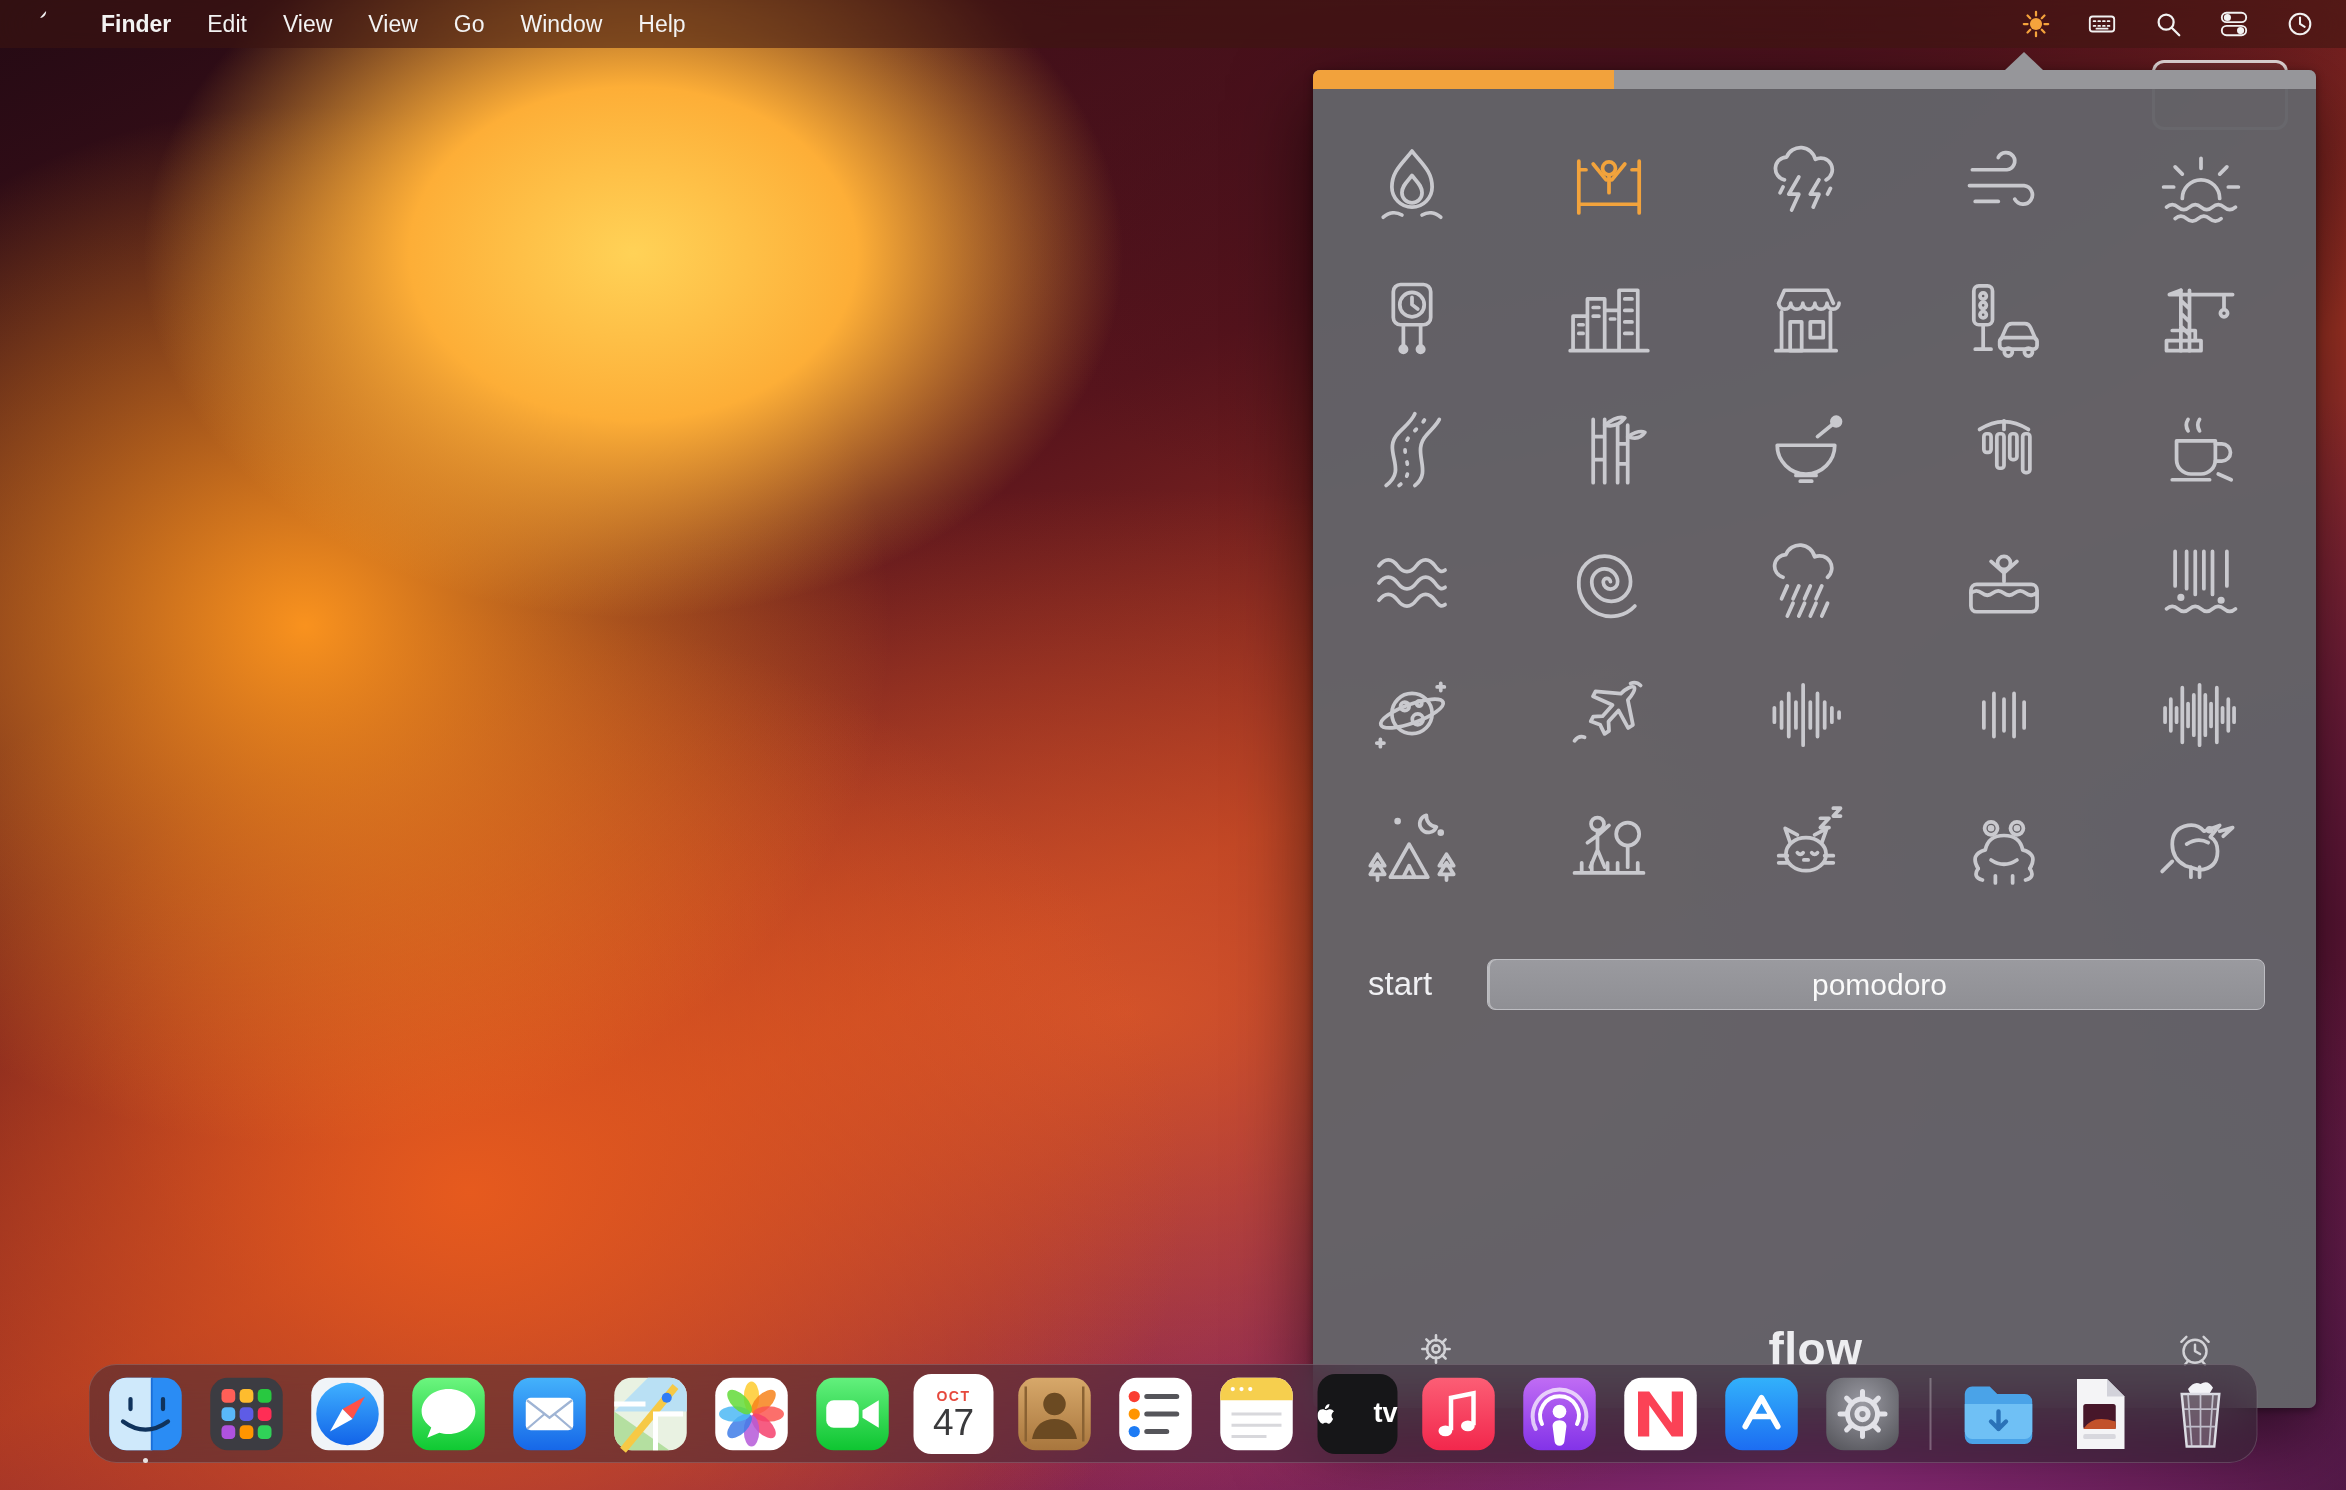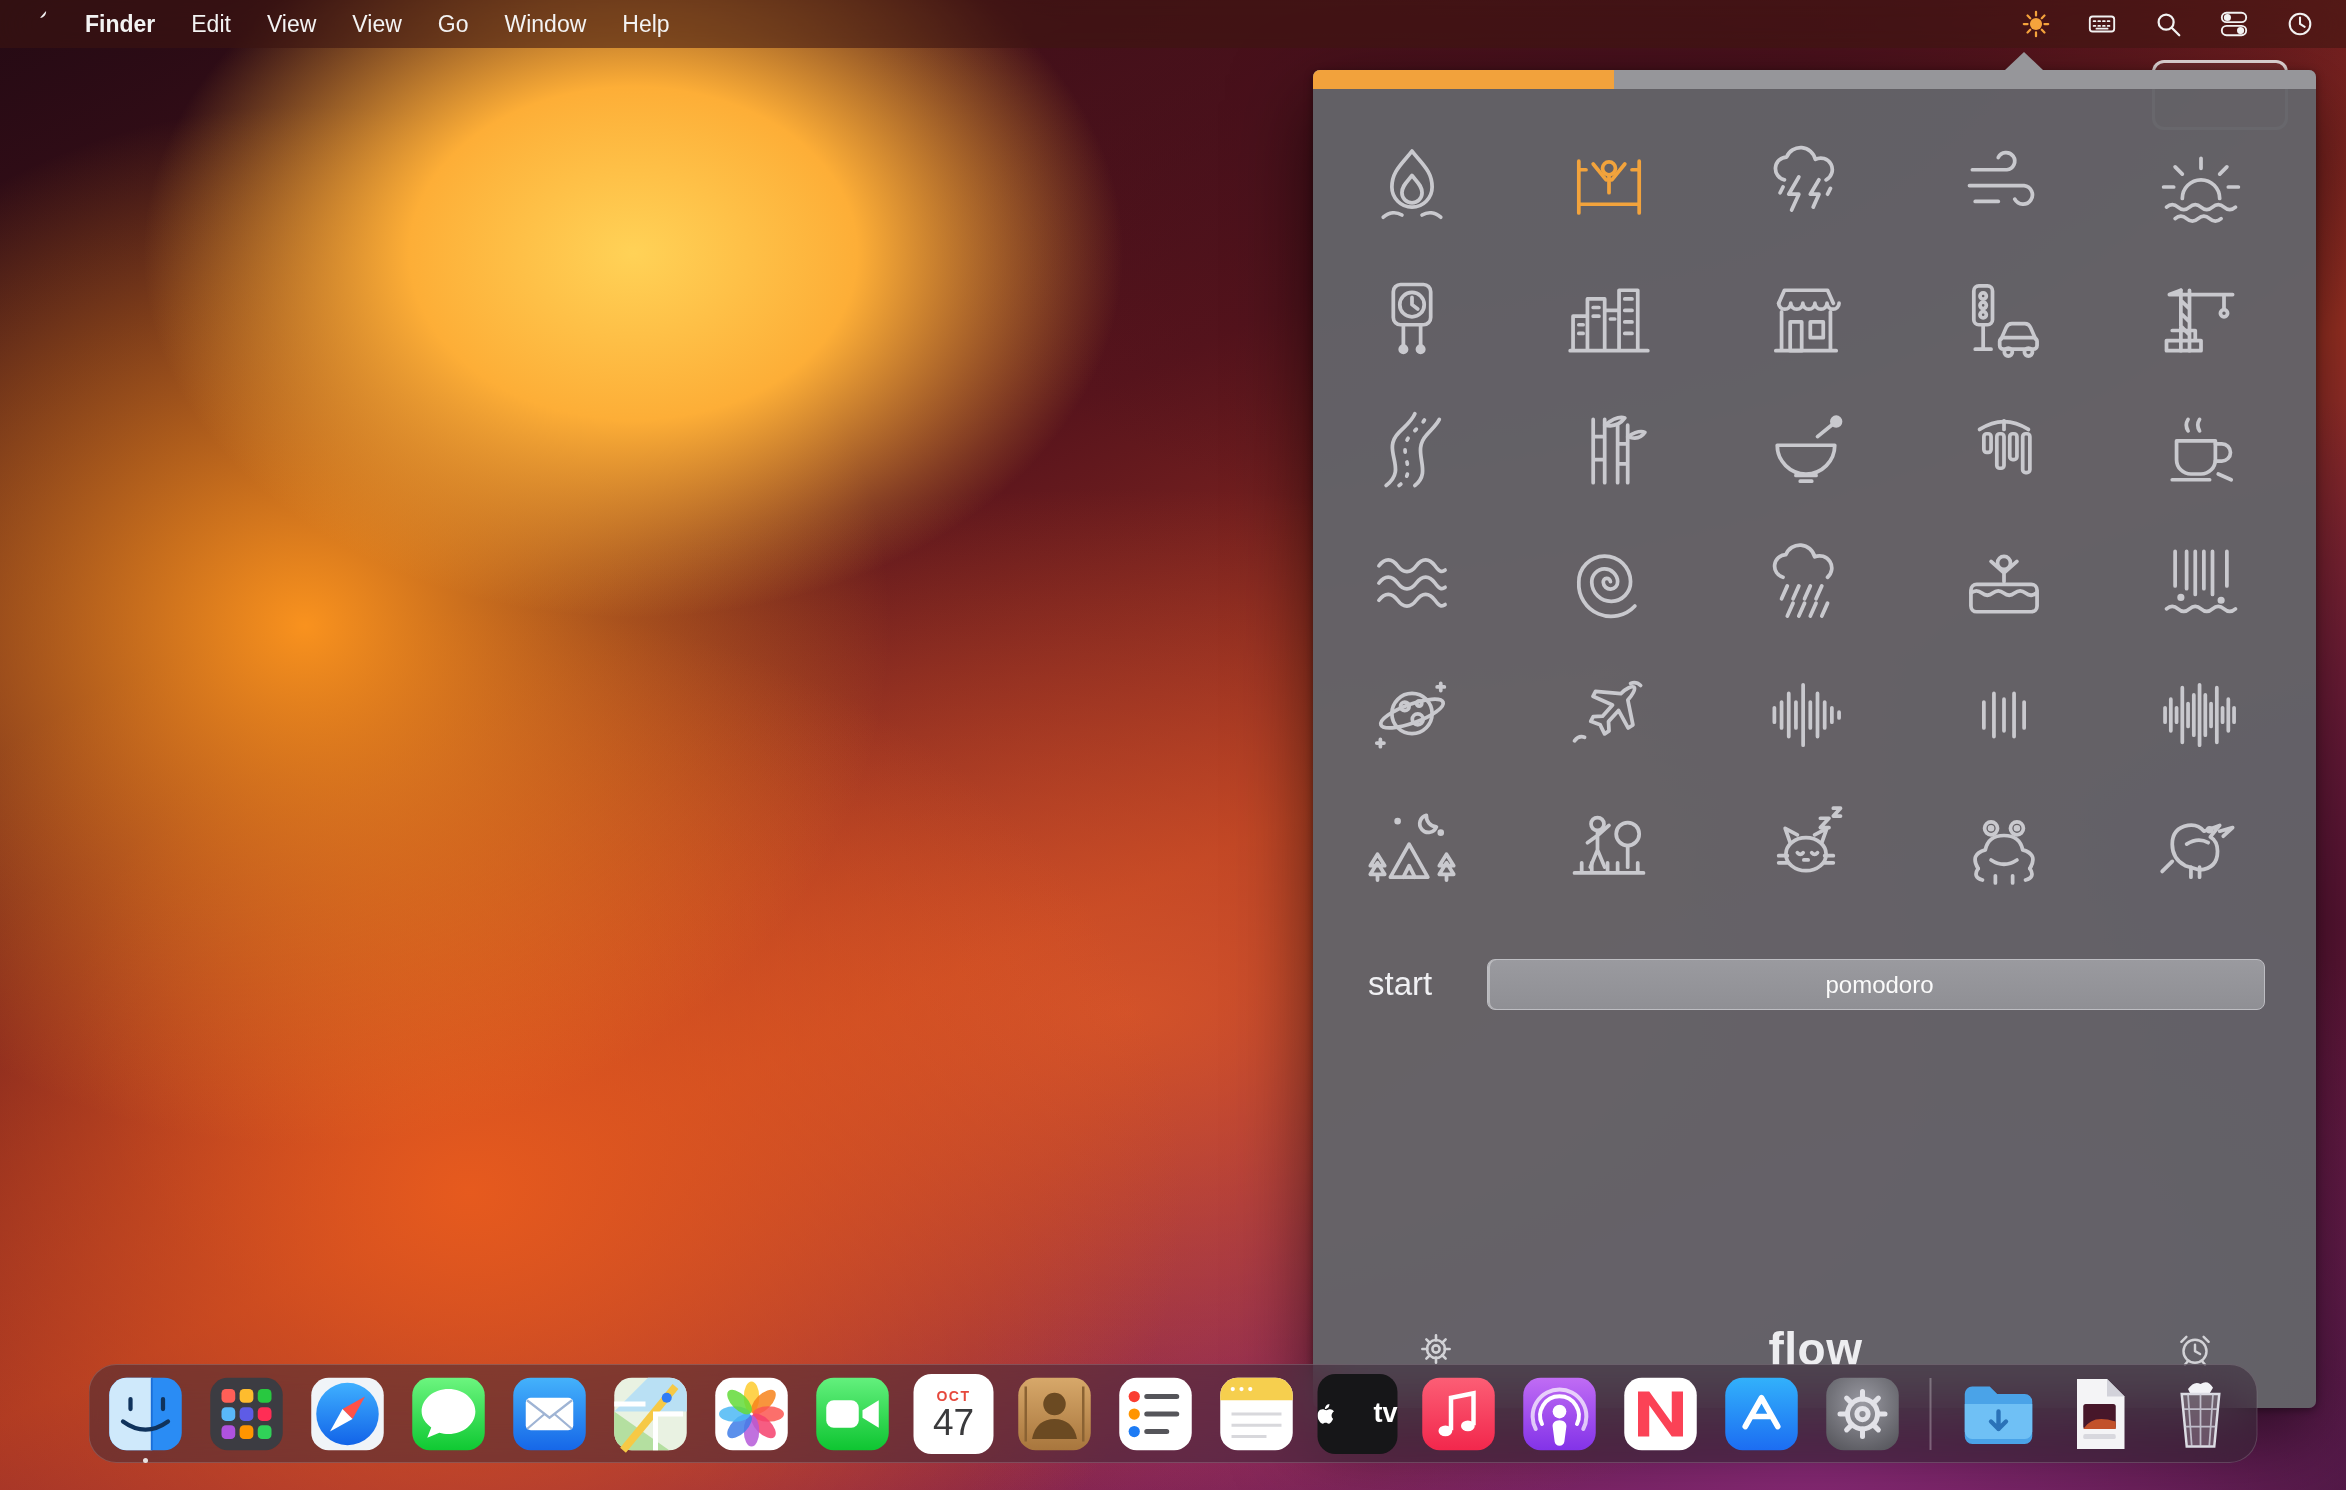--- a/index.html
+++ b/index.html
@@ -18,21 +18,21 @@
       radial-gradient(950px 750px at 100% 62%, #5c1535 0%, rgba(80,20,50,0) 70%),
       radial-gradient(1100px 650px at 70% 6%, #46101c 0%, rgba(60,14,26,0) 72%),
       linear-gradient(155deg, #240a14 0%, #58141c 35%, #a03224 55%, #7c2050 78%, #35102e 100%);
   }
 
   
   .menubar { position:absolute; top:0; left:0; right:0; height:48px; z-index:20;
     display:flex; justify-content:space-between; align-items:center; padding:0 30px;
     background:rgba(62,22,16,.55); backdrop-filter:blur(30px);
     color:#f3f3f3; font-size:23px; }
-  .menubar-left { display:flex; align-items:center; gap:32px; }
+  .menubar-left { display:flex; align-items:center; gap:48px; }
   .apple { display:flex; align-items:center; }
   .apple svg { width:23px; height:27px; fill:#f3f3f3; }
   .menu-item { cursor:default; }
   .menu-item.bold { font-weight:700; }
   .menubar-right { display:flex; align-items:center; gap:34px; }
   .status-icon { display:flex; align-items:center; justify-content:center; width:32px; height:32px; }
   .status-icon svg { width:30px; height:30px; }
 
   
   .bg-window-fragment { position:absolute; left:2152px; top:60px; width:136px; height:70px;
@@ -55,21 +55,21 @@
   .sound-cell { width:110px; height:110px; display:flex; align-items:center; justify-content:center;
     color:#c9c9ce; cursor:pointer; }
   .sound-cell svg { width:92px; height:92px; }
   .sound-cell.selected { color:#f2a33c; }
 
   .timer-row { position:absolute; top:889px; left:0; width:100%; height:52px; }
   .start-label { position:absolute; left:55px; top:6px; font-size:33px; color:#f0f0f3; }
   .timer-field { position:absolute; left:174px; top:0; width:778px; height:51px;
     border-radius:8px; background:linear-gradient(#9a9a9f,#8f8f94);
     border:1.5px solid #bdbdc2; box-shadow:inset 2px 0 0 rgba(255,255,255,.35);
-    color:#fafafa; font-size:24px; font-family:"Liberation Sans", sans-serif;
+    color:#fafafa; font-size:30px; font-family:"Liberation Sans", sans-serif;
     display:flex; align-items:center; justify-content:center; cursor:pointer;padding-left:7px; }
 
   .popover-footer { position:absolute; bottom:0; left:0; right:0; height:118px;
     display:flex; align-items:center; justify-content:space-between; padding:0 98px 0 100px; }
   .footer-icon { color:#d2d2d6; display:flex; cursor:pointer; }
   .footer-icon svg { width:46px; height:46px; }
   .app-title { font-size:46px; font-weight:700; color:#ededf0; letter-spacing:.5px; }
 
   
   .dock { position:absolute; left:50%; transform:translateX(-50%); bottom:27px; height:99px; z-index:20;

